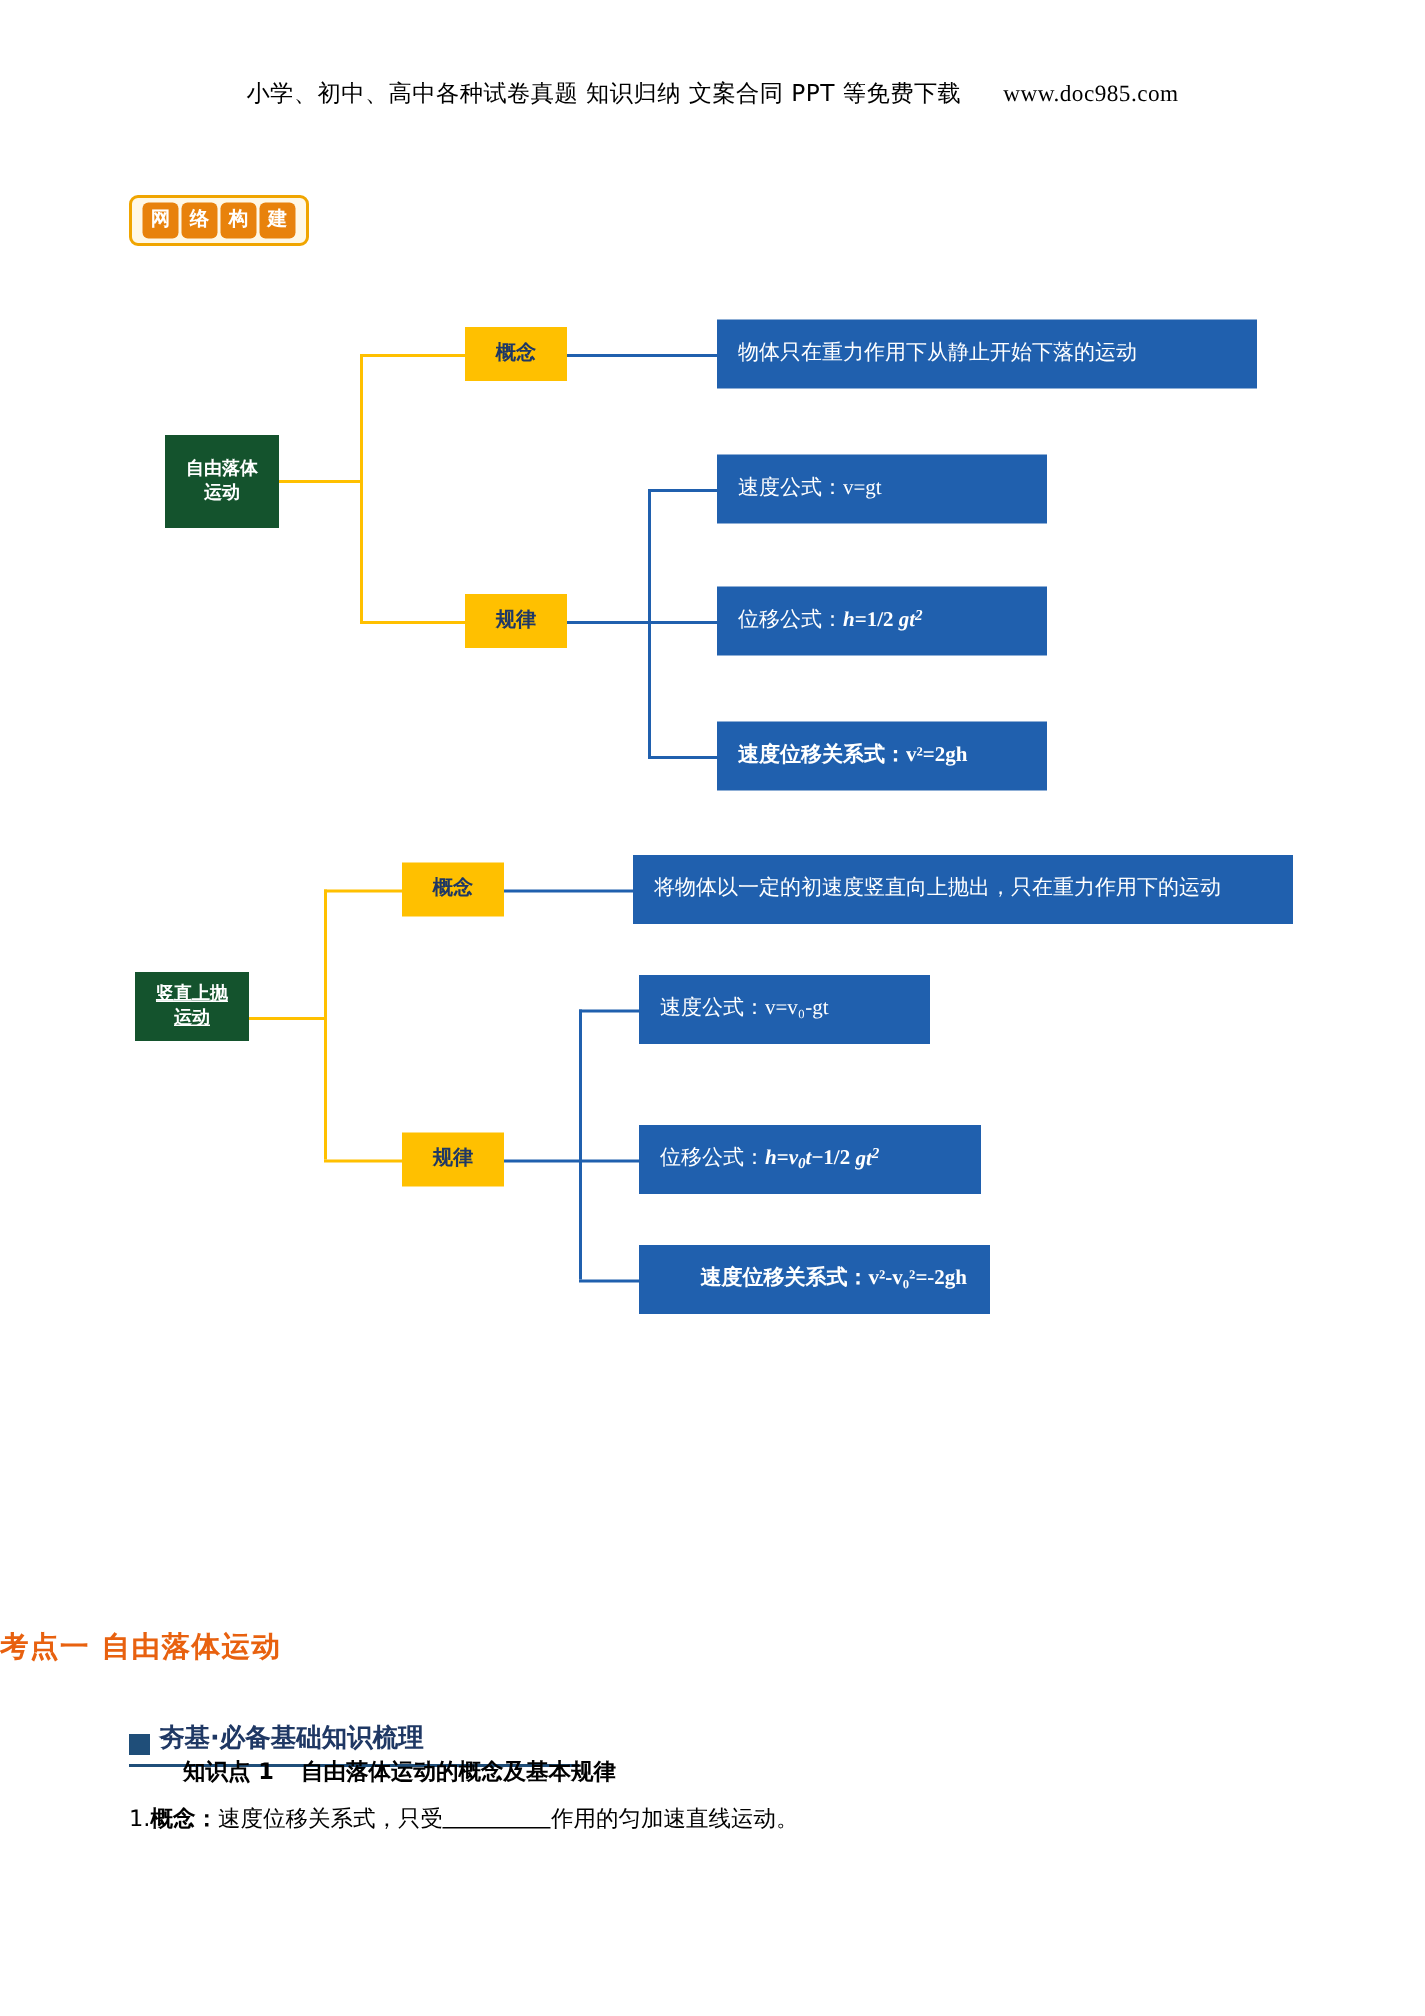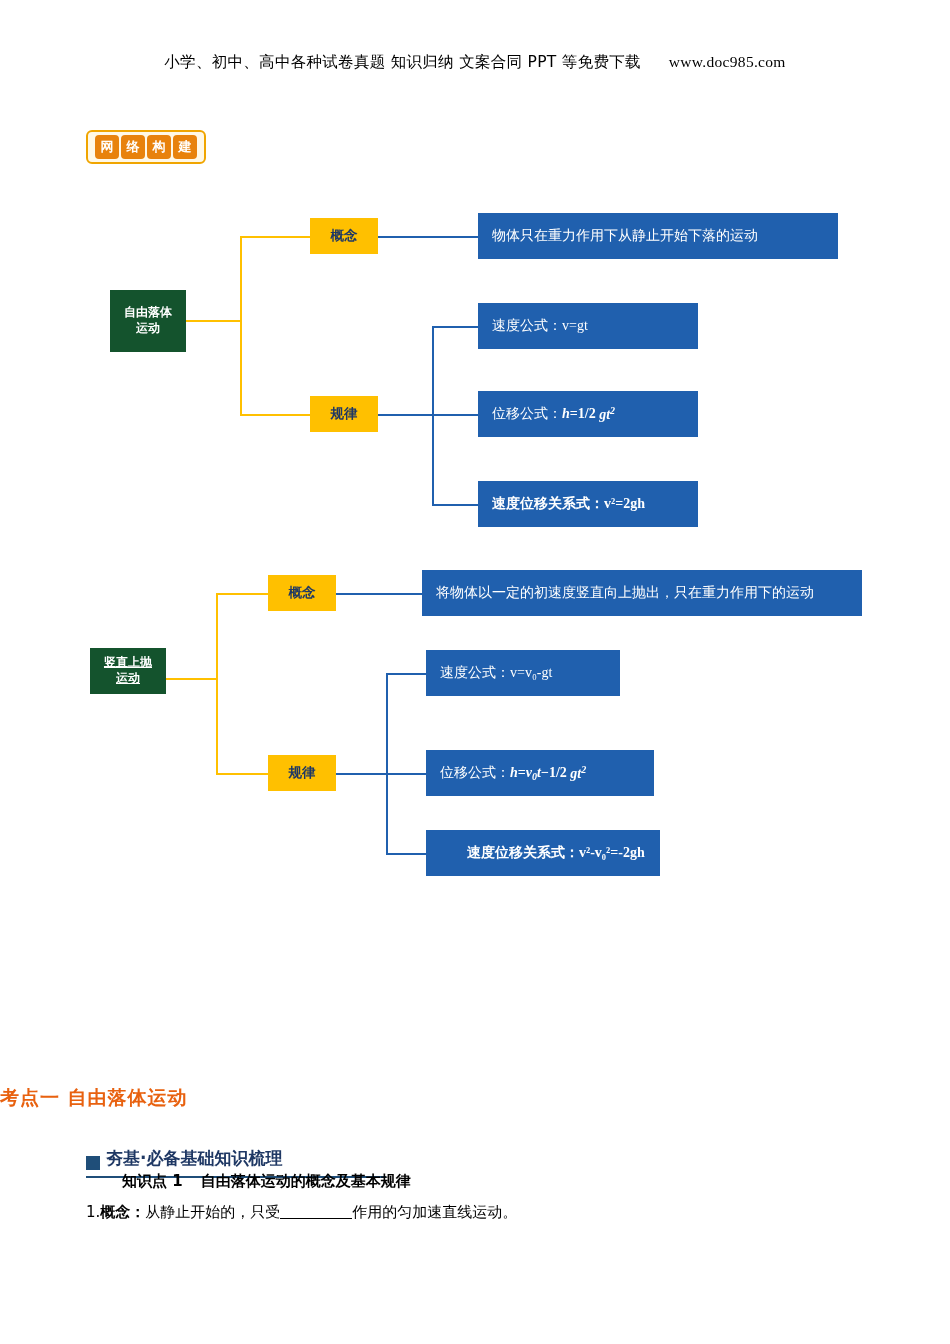--- a/index.html
+++ b/index.html
@@ -308,16 +308,16 @@
     <div class="sq"></div>
     <div class="txt">夯基·必备基础知识梳理</div>
     <div class="rule"></div>
   </div>
 
   <div class="zhishidian">
     <span>知识点 1</span><span class="gap"></span><span>自由落体运动的概念及基本规律</span>
   </div>
 
   <div class="para">
-    <span>1.</span><b>概念：</b><span>从静止开始的，只受</span><span class="blank"></span><span>作用的匀加速直线运动。</span>
+    <span>1.</span><b>概念：</b><span>速度位移关系式，只受</span><span class="blank"></span><span>作用的匀加速直线运动。</span>
   </div>
 
 </div>
 
 </body></html>

